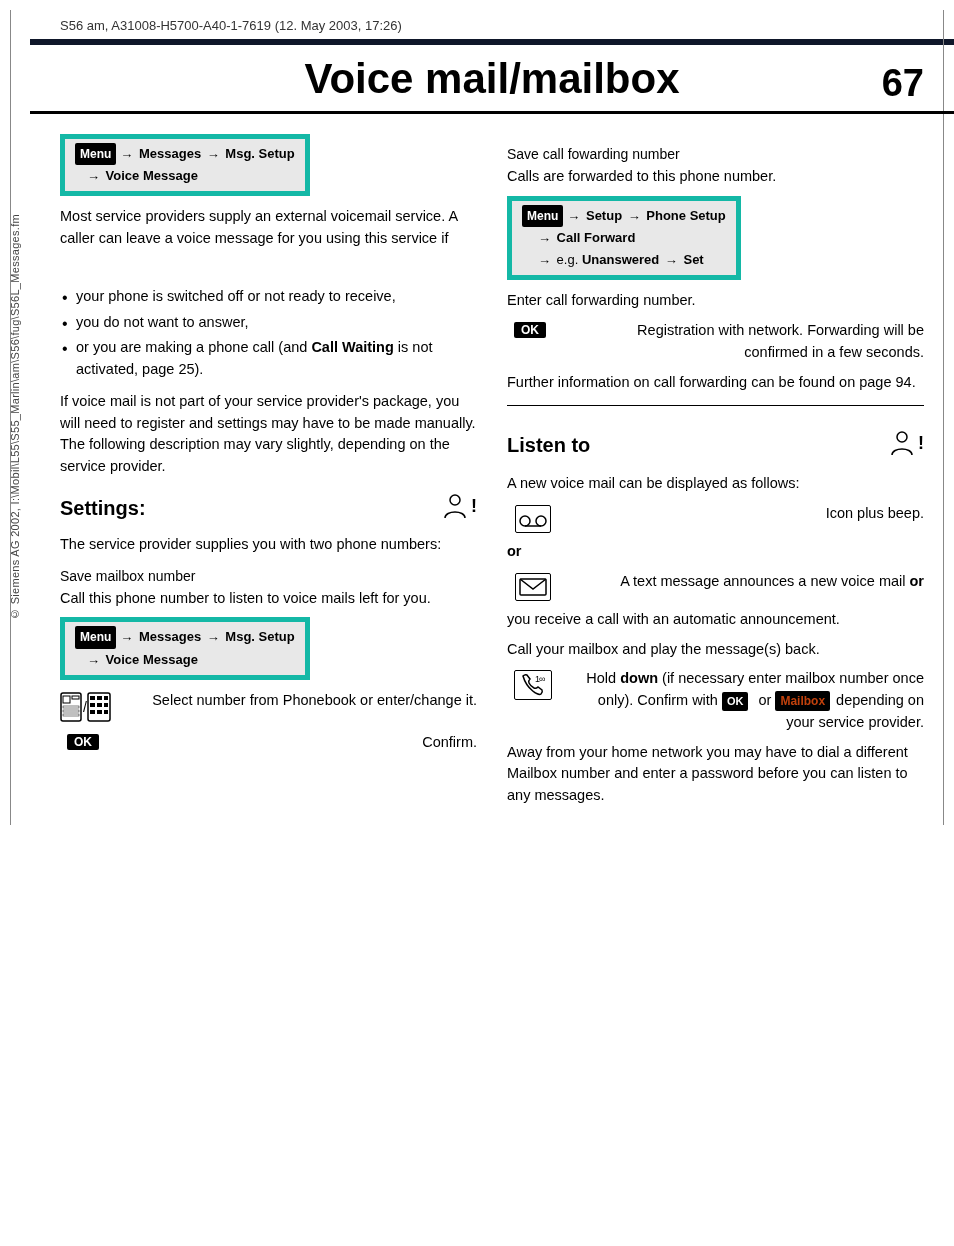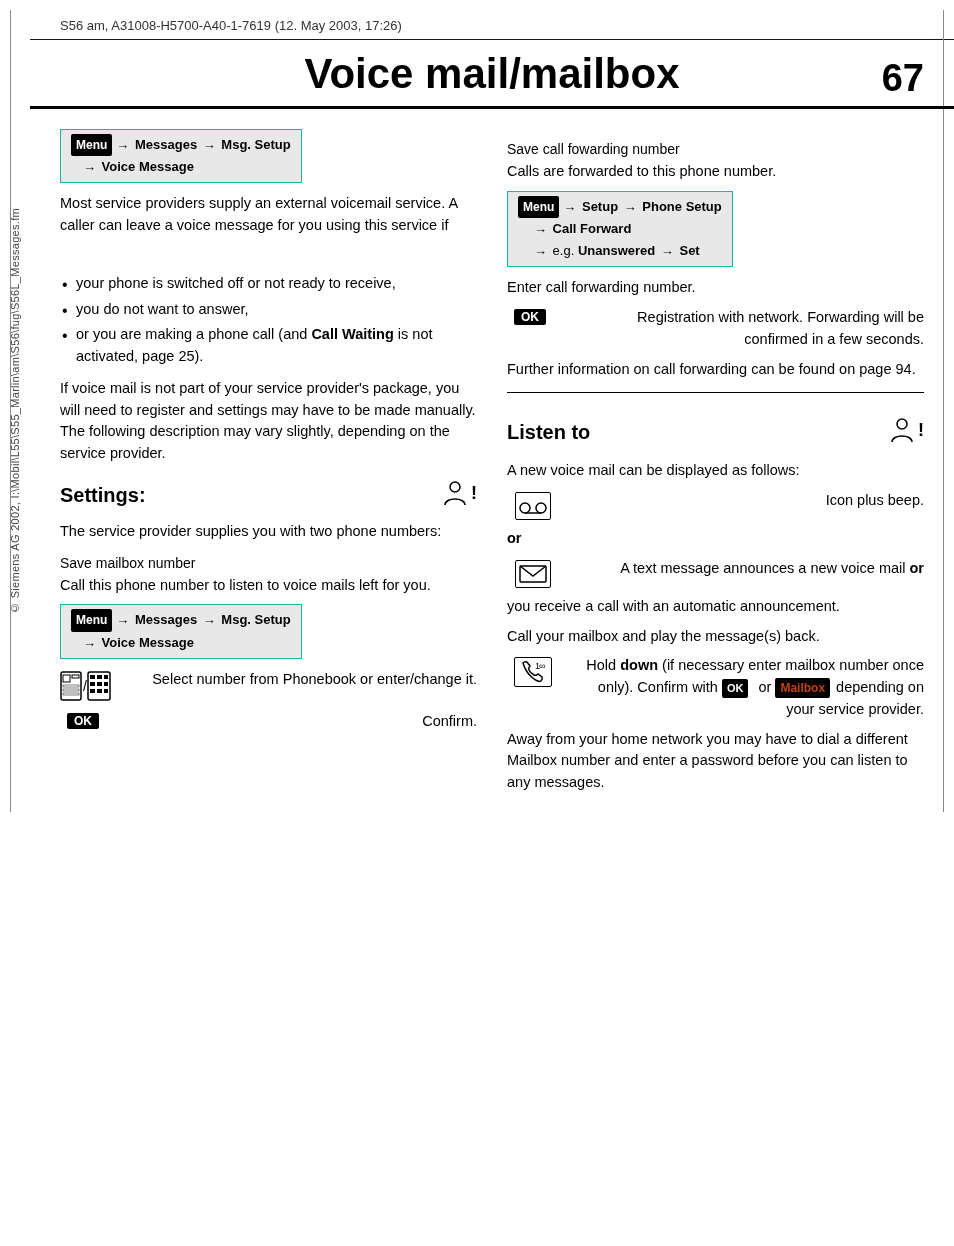--- a/index.html
+++ b/index.html
@@ -10,21 +10,21 @@
       font-family: Arial, Helvetica, sans-serif;
       font-size: 15px;
       color: #000;
       position: relative;
     }
 
     .header-meta {
       font-size: 13px;
       color: #333;
       padding: 18px 30px 0 30px;
-      border-bottom: 1px solid #0f172a;
+      border-bottom: 6px solid #0f172a;
       padding-bottom: 6px;
     }
 
     .page-title-row {
       display: flex;
       align-items: baseline;
       justify-content: center;
       padding: 10px 30px 8px 30px;
       border-bottom: 3px solid #000;
       position: relative;
@@ -94,21 +94,21 @@
       padding: 1px 5px;
       border-radius: 2px;
       margin-right: 2px;
     }
 
     .arrow { font-size: 13px; margin: 0 2px; }
 
     .nav-path-block {
       display: table;
       background: #e8e8e8;
-      border: 1px solid #14b8a6;
+      border: 5px solid #14b8a6;
       padding: 4px 10px;
       font-size: 13px;
       margin-bottom: 10px;
       line-height: 1.7;
     }
 
     .section-heading {
       font-size: 20px;
       font-weight: bold;
       margin: 14px 0 8px 0;

